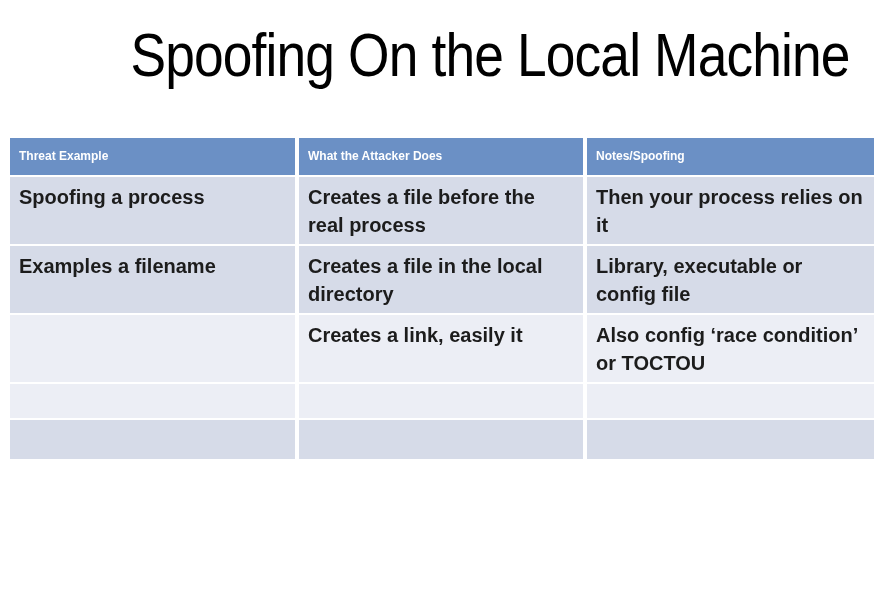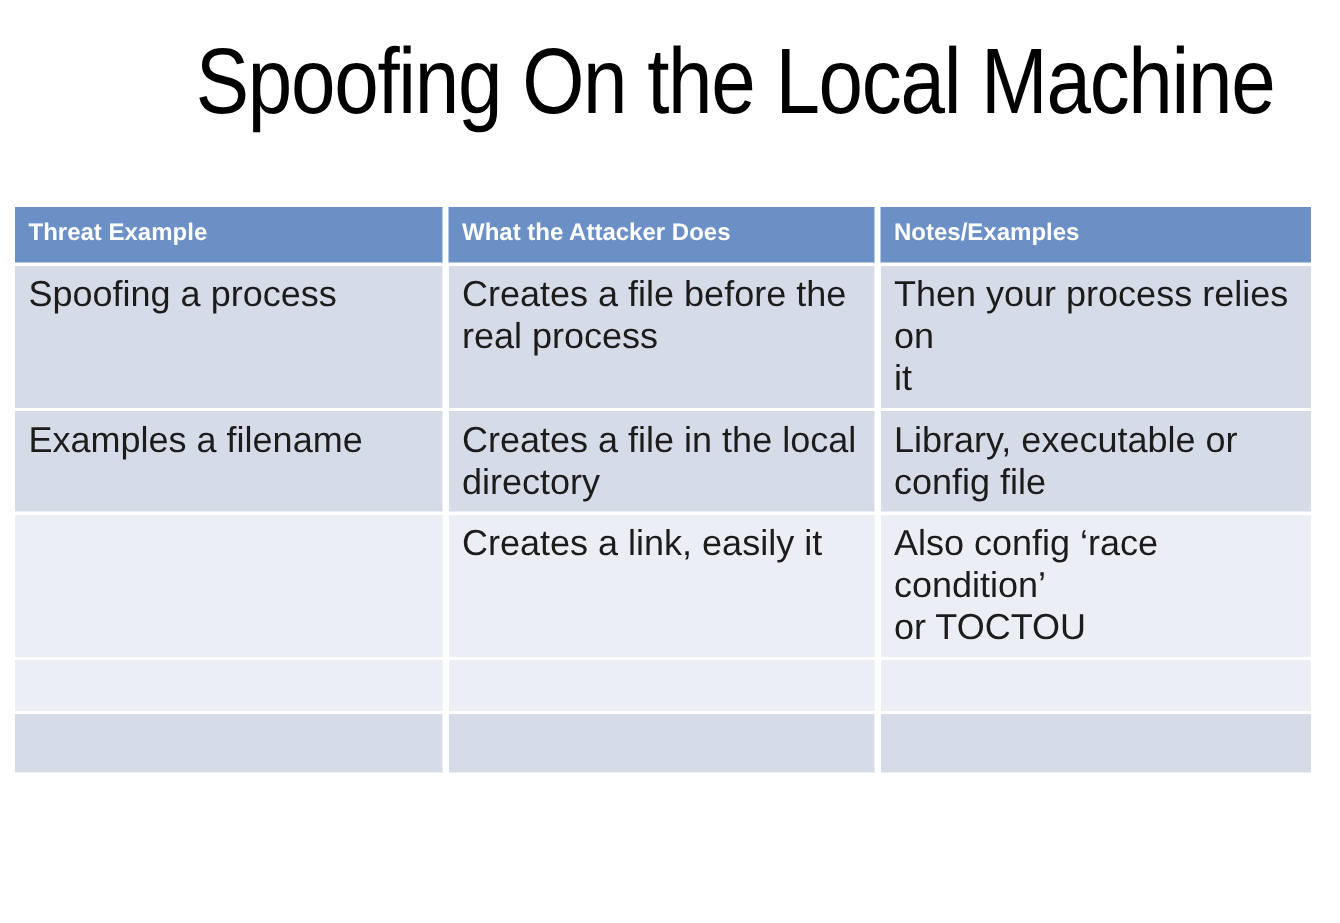--- a/index.html
+++ b/index.html
@@ -55,34 +55,35 @@
     border-bottom: 2px solid #ffffff;
     text-align: left;
   }
   .threat-table th:first-child, .threat-table td:first-child { border-left: 0; }
   .threat-table th:last-child,  .threat-table td:last-child  { border-right: 0; }
   .threat-table thead tr th { border-top: 0; }
   .threat-table tbody tr:last-child td { border-bottom: 0; }
   .threat-table th {
     background: var(--header-bg);
     color: var(--header-text);
-    font-size: 16px;
+    font-size: 12px;
     font-weight: bold;
     height: 38px;
     padding: 2px 9px 4px 9px;
     vertical-align: middle;
   }
   .threat-table td {
-    font-size: 24px;
+    font-size: 20px;
     line-height: 28px;
     color: var(--body-text);
     padding: 6px 9px 5px 9px;
     vertical-align: top;
     white-space: pre-line;
     overflow: hidden;
+    font-weight: bold;
   }
   tr.row-body  td { height: 67px; }
   tr.row-empty-a td { height: 36px; }
   tr.row-empty-b td { height: 40px; }
   tr.row-dark  td { background: var(--row-dark); }
   tr.row-light td { background: var(--row-light); }
 </style>
 </head>
 <body>
 
@@ -95,21 +96,21 @@
   <table class="threat-table">
     <colgroup>
       <col style="width:287px">
       <col style="width:288px">
       <col style="width:289px">
     </colgroup>
     <thead>
       <tr class="header-row">
         <th>Threat Example</th>
         <th>What the Attacker Does</th>
-        <th>Notes/Examples</th>
+        <th>Notes/Spoofing</th>
       </tr>
     </thead>
     <tbody>
       <tr class="row-body row-dark">
         <td>Spoofing a process</td>
         <td>Creates a file before the
 real process</td>
         <td>Then your process relies on
 it</td>
       </tr>

